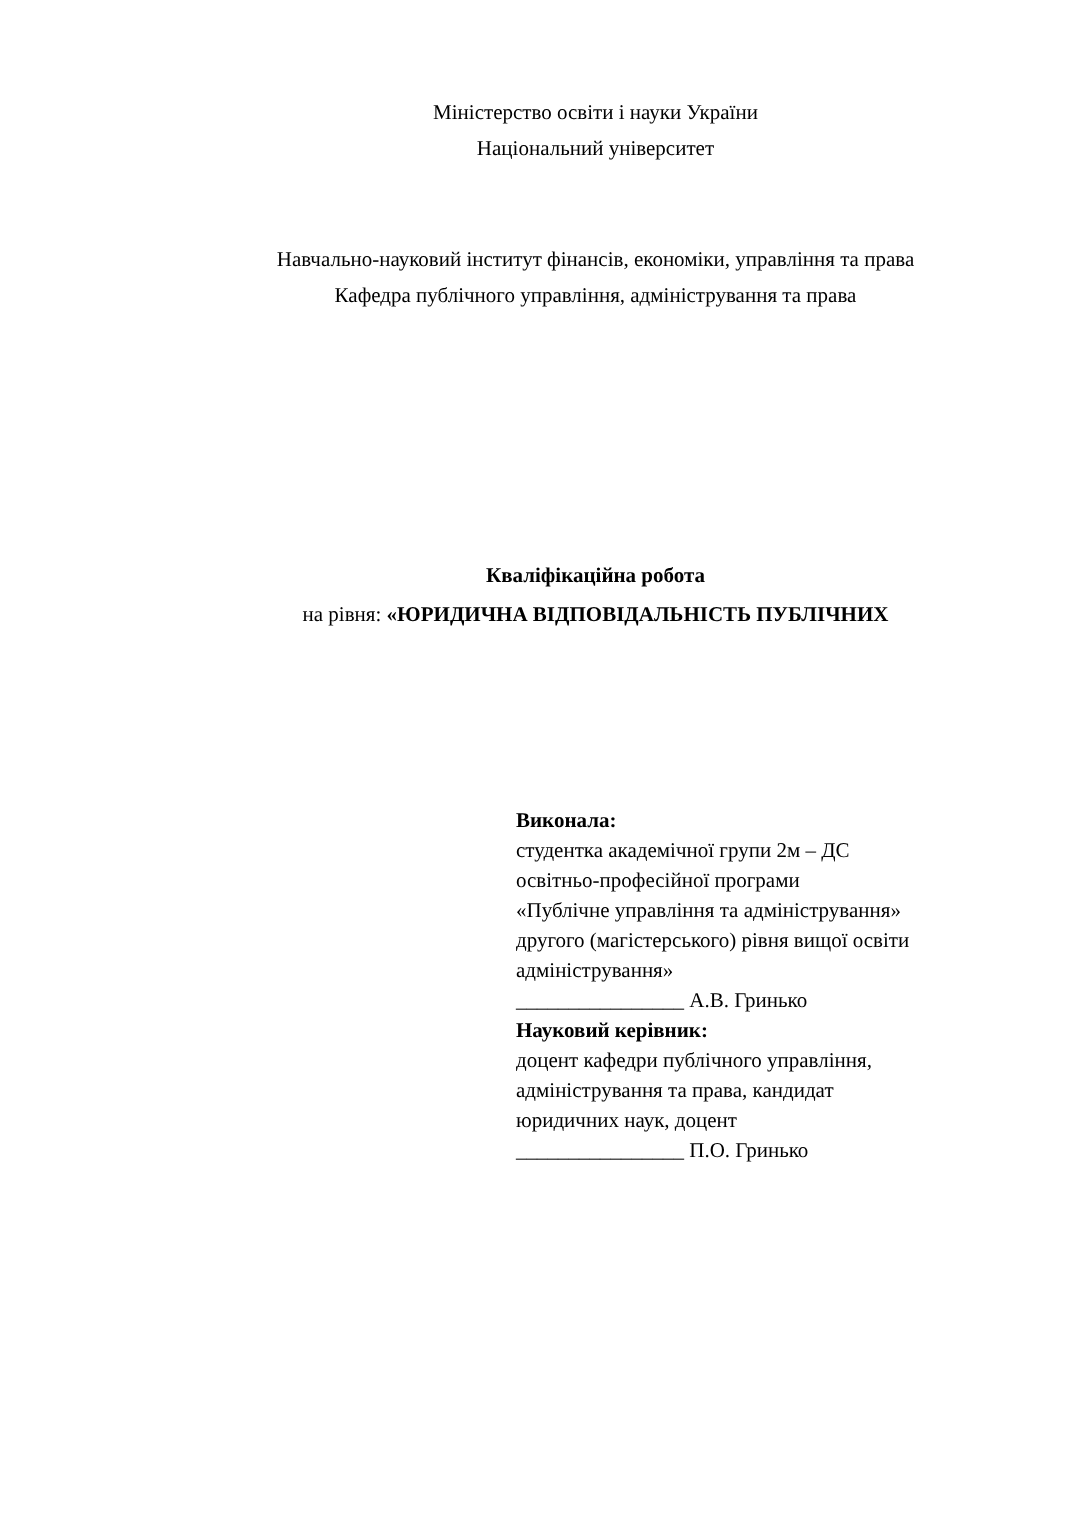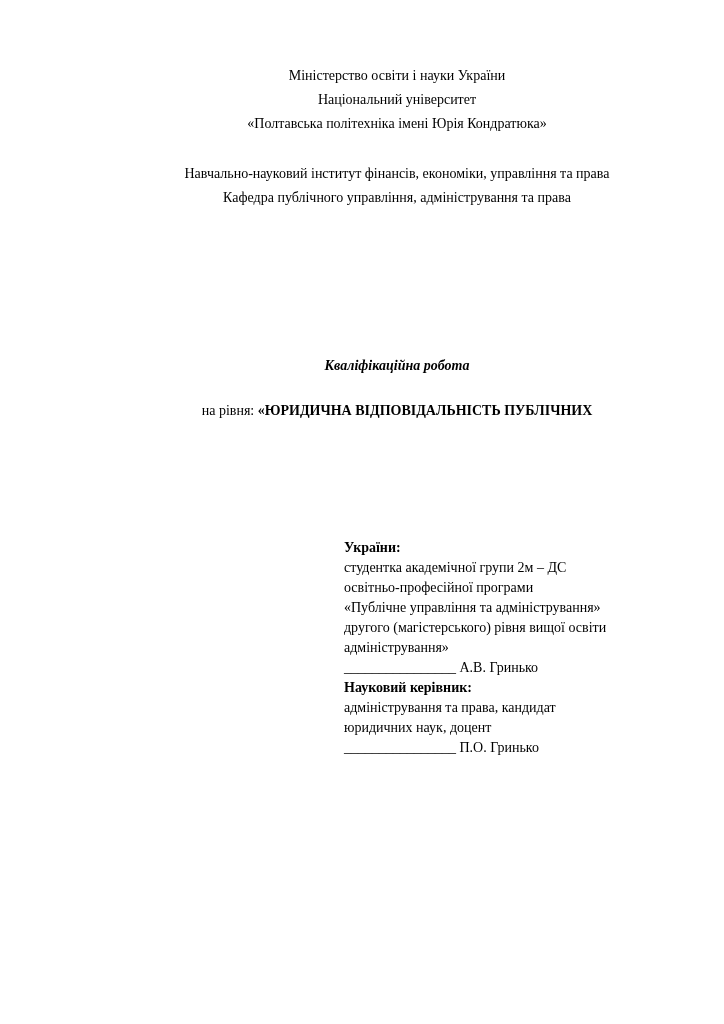--- a/index.html
+++ b/index.html
@@ -46,43 +46,43 @@
   }
 </style>
 </head>
 <body>
 
 <div class="page">
 
   <div class="center-block" style="top: 64px;">
     <div>Міністерство освіти і науки України</div>
     <div>Національний університет</div>
-    <div>«Полтавська політехніка імені Юрія Кондратюка»</div>
   </div>
 
   <div class="center-block" style="top: 162px;">
     <div>Навчально-науковий інститут фінансів, економіки, управління та права</div>
     <div>Кафедра публічного управління, адміністрування та права</div>
   </div>
 
-  <div class="center-block bold" style="top: 354px; font-style: italic;">Кваліфікаційна робота</div>
+  <div class="center-block bold" style="top: 373px;">Кваліфікаційна робота</div>
 
   <div class="center-block" style="top: 399px;">
     <div><span>на рівня: </span><span class="bold">«ЮРИДИЧНА ВІДПОВІДАЛЬНІСТЬ ПУБЛІЧНИХ</span></div>
   </div>
 
   <div class="right-col">
-    <div class="bold">України:</div>
+    <div class="bold">Виконала:</div>
     <div>студентка академічної групи 2м – ДС</div>
     <div>освітньо-професійної програми</div>
     <div>«Публічне управління та адміністрування»</div>
     <div>другого (магістерського) рівня вищої освіти</div>
     <div>адміністрування»</div>
     <div class="sig-line"><span class="sig">________________</span><span> А.В. Гринько</span></div>
     <div class="bold">Науковий керівник:</div>
+    <div>доцент кафедри публічного управління,</div>
     <div>адміністрування та права, кандидат</div>
     <div>юридичних наук, доцент</div>
     <div class="sig-line"><span class="sig">________________</span><span> П.О. Гринько</span></div>
   </div>
 
   <div class="center-block" style="top: 923px;">Полтава – 2023 рік</div>
 
 </div>
 
 </body></html>

